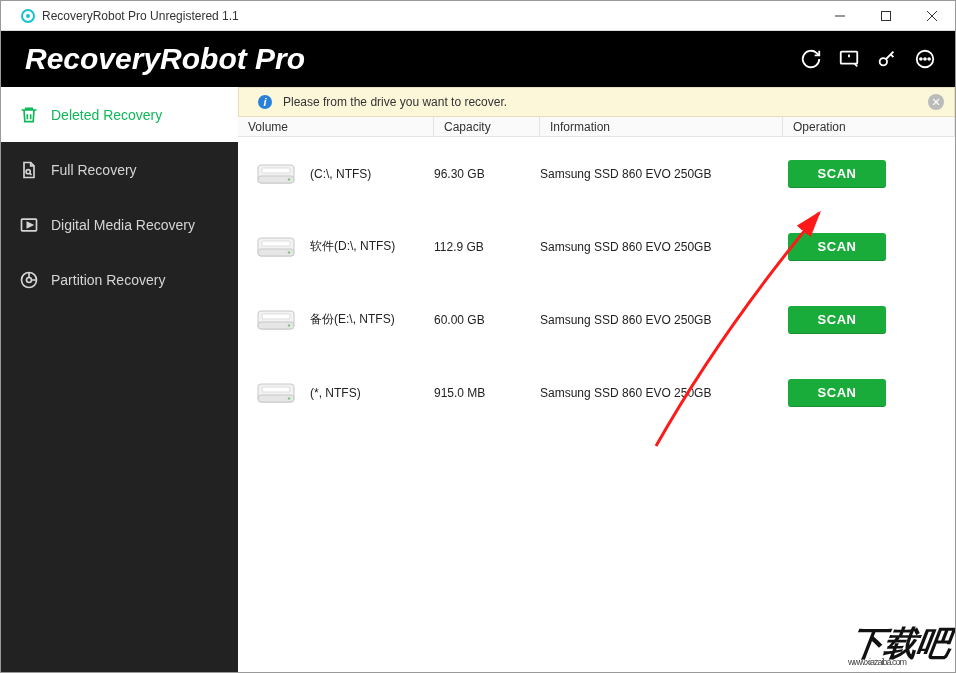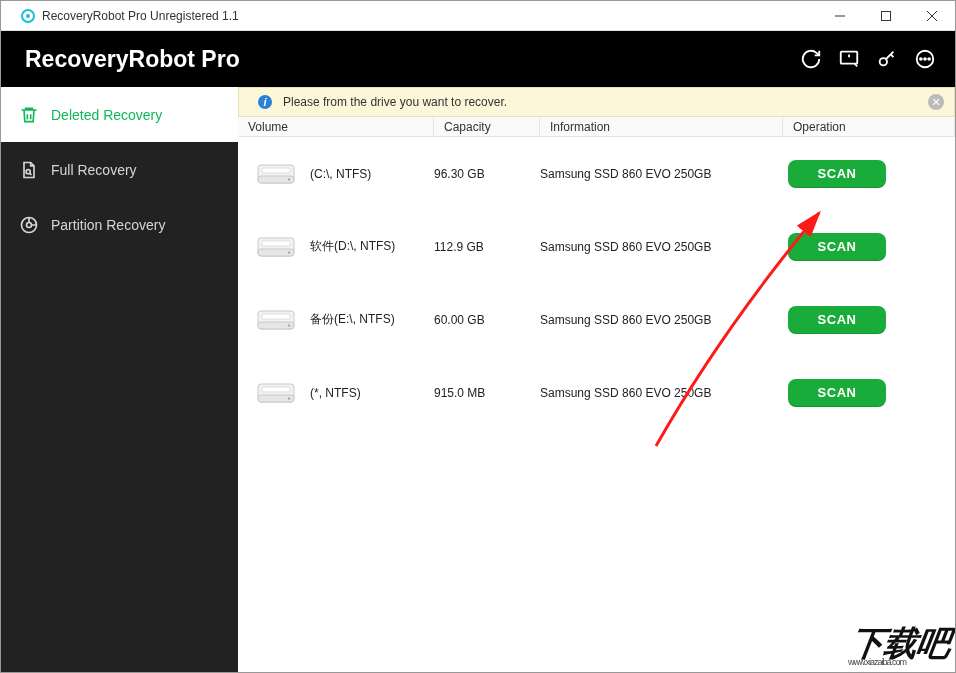--- a/index.html
+++ b/index.html
@@ -7,21 +7,21 @@
 
 
 .titlebar { display: flex; align-items: center; height: 30px; background: #fff; border-bottom: 1px solid #ddd; padding-left: 19px; text-align: center; }
 .titlebar .logo { width: 16px; height: 16px; margin-right: 6px; }
 .titlebar .title { font-size: 12px; color: #333; }
 .titlebar .win-controls { margin-left: auto; display: flex; }
 .titlebar .win-btn { width: 46px; height: 30px; display: flex; align-items: center; justify-content: center; font-size: 14px; color: #333; }
 
 
 .header { height: 56px; background: #000; display: flex; align-items: center; padding: 0 18px 0 24px; }
-.header .brand { color: #fff; font-size: 23px; font-weight: 600; }
+.header .brand { color: #fff; font-size: 30px; font-weight: 600; font-style: italic; }
 .header .header-icons { margin-left: auto; display: flex; gap: 14px; }
 .header .header-icons .hicon { width: 24px; height: 24px; color: #fff; display: flex; align-items: center; justify-content: center; cursor: pointer; }
 
 
 .content { display: flex; height: calc(100% - 86px); }
 .sidebar { width: 237px; background: #222; color: #ccc; display: flex; flex-direction: column; }
 .side-item { display: flex; align-items: center; gap: 12px; height: 55px; padding: 16px 18px; color: #d5d5d5; font-size: 14px; cursor: pointer; }
 .side-item.active { background: #fff; color: #0fb85a; }
 .side-item .sicon { width: 20px; height: 20px; flex-shrink: 0; }
 .side-desc { margin-top: auto; background: #2d2d2d; color: #b8b8b8; font-size: 12px; line-height: 1.5; padding: 16px 18px; margin: 12px; margin-bottom: 110px;}
@@ -38,21 +38,21 @@
 .th-info { width: 243px; }
 .th-op { flex: 1; }
 
 .rows { flex: 1; overflow: auto; }
 .row { display: flex; align-items: center; height: 73px; padding-left: 18px; font-size: 12px; color: #222; }
 .drive-icon { width: 40px; height: 30px; margin-right: 14px; }
 .cell-vol { width: 124px; }
 .cell-cap { width: 106px; }
 .cell-info { width: 248px; }
 .cell-op { flex: 1; }
-.scan-btn { width: 98px; height: 28px; background: #1aac3a; color: #fff; font-weight: 700; font-size: 13px; border: none; border-radius: 8px; cursor: pointer; letter-spacing: 0.5px; box-shadow: inset 0 -1px 0 rgba(0,0,0,.15); }
+.scan-btn { width: 98px; height: 28px; background: #1aac3a; color: #fff; font-weight: 700; font-size: 13px; border: none; border-radius: 3px; cursor: pointer; letter-spacing: 0.5px; box-shadow: inset 0 -1px 0 rgba(0,0,0,.15); }
 
 
 .arrow { position: absolute; left: 570px; top: 200px; pointer-events: none; }
 
 
 .watermark { position: absolute; right: 6px; bottom: 6px; color: #111; font-weight: 900; font-size: 34px; font-style: italic; transform: skewX(-8deg); letter-spacing: -1px; text-shadow: 1px 1px 0 #fff; pointer-events: none; line-height: 0.8; }
 .watermark small { display: block; font-size: 9px; font-weight: 400; font-style: normal; transform: skewX(8deg); color: #444; text-shadow: none; margin-top: 2px;}
 </style>
 </head>
 <body>
@@ -127,20 +127,27 @@
       <svg class="sicon" viewBox="0 0 24 24" fill="none" stroke="#d5d5d5" stroke-width="2">
           <path d="M14 3H6v18h12V7z"></path>
           <path d="M14 3v4h4"></path>
           <circle cx="11" cy="14" r="2.5"></circle>
           <path d="M13 16l2 2"></path>
         </svg>
       <span>Full Recovery</span>
     </div>
     <div class="side-item">
       <svg class="sicon" viewBox="0 0 24 24" fill="none" stroke="#d5d5d5" stroke-width="2">
+          <rect x="3" y="5" width="18" height="14" rx="1"></rect>
+          <path d="M10 9l6 3-6 3z" fill="#d5d5d5"></path>
+        </svg>
+      <span>Digital Media Recovery</span>
+    </div>
+    <div class="side-item">
+      <svg class="sicon" viewBox="0 0 24 24" fill="none" stroke="#d5d5d5" stroke-width="2">
           <circle cx="12" cy="12" r="9"></circle>
           <circle cx="12" cy="12" r="3"></circle>
           <path d="M12 3v6M21 12h-6"></path>
         </svg>
       <span>Partition Recovery</span>
     </div>
   </div>
 
   <div class="main">
     <div class="infobar">

